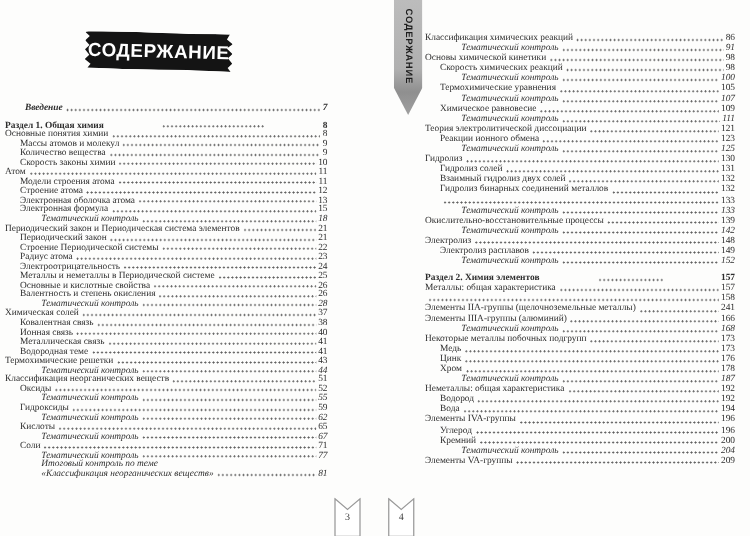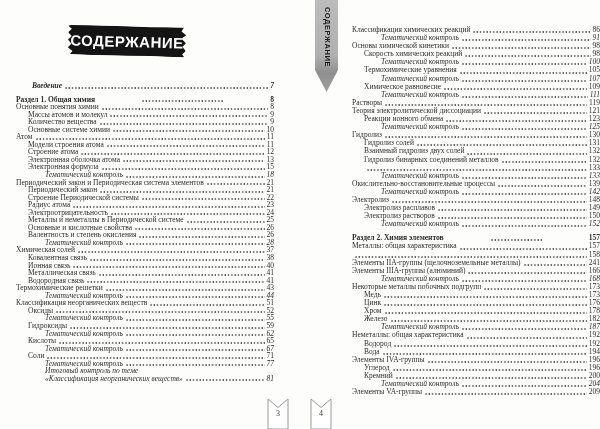--- a/index.html
+++ b/index.html
@@ -33,21 +33,21 @@
   }
   .side-tab .tab-text{
     position:absolute;left:50%;top:37px;
     transform:translate(-50%,-50%) rotate(90deg);
     font-family:"Liberation Sans","DejaVu Sans",sans-serif;
     font-weight:700;font-size:7.5px;letter-spacing:0.6px;
     color:#1c1c1c;white-space:nowrap;
   }
 
   
-  .toc{position:absolute;left:12px;width:100%;font-family:Liberation Serif, serif;}
+  .toc{position:absolute;left:0;width:100%;font-family:Liberation Serif, serif;}
   .toc-left{top:82px;}
   .toc-right{top:26px;}
   .row{display:flex;align-items:baseline;font-size:7.5px;line-height:7.55px;white-space:nowrap;}
   .toc-right .row{line-height:8.1px;}
   .row.gap{margin-top:6px;}
   .indent1{padding-left:12px;justify-content:space-between;}
   .indent2{padding-left:29px;}
   .s-bold{font-weight:700;gap:44px;}
   .s-italic{font-style:italic;}
   .s-bolditalic{font-weight:700;font-style:italic;margin-left:16px;}
@@ -95,21 +95,21 @@
         <span class="label">Массы атомов и молекул</span>
         <span class="dots"></span>
         <span class="pg">9</span>
       </div>
       <div class="row indent1">
         <span class="label">Количество вещества</span>
         <span class="dots"></span>
         <span class="pg">9</span>
       </div>
       <div class="row indent1">
-        <span class="label">Основные системе химии</span>
+        <span class="label">Скорость законы химии</span>
         <span class="dots"></span>
         <span class="pg">10</span>
       </div>
       <div class="row indent0">
         <span class="label">Атом</span>
         <span class="dots"></span>
         <span class="pg">11</span>
       </div>
       <div class="row indent1">
         <span class="label">Модели строения атома</span>
@@ -195,21 +195,21 @@
         <span class="label">Ионная связь</span>
         <span class="dots"></span>
         <span class="pg">40</span>
       </div>
       <div class="row indent1">
         <span class="label">Металлическая связь</span>
         <span class="dots"></span>
         <span class="pg">41</span>
       </div>
       <div class="row indent1">
-        <span class="label">Водородная связь</span>
+        <span class="label">Водородная теме</span>
         <span class="dots"></span>
         <span class="pg">41</span>
       </div>
       <div class="row indent0">
         <span class="label">Термохимические решетки</span>
         <span class="dots"></span>
         <span class="pg">43</span>
       </div>
       <div class="row indent2 s-italic">
         <span class="label">Тематический контроль</span>
@@ -317,25 +317,20 @@
         <span class="label">Химическое равновесие</span>
         <span class="dots"></span>
         <span class="pg">109</span>
       </div>
       <div class="row indent2 s-italic">
         <span class="label">Тематический контроль</span>
         <span class="dots"></span>
         <span class="pg">111</span>
       </div>
       <div class="row indent0">
-        <span class="label">Растворы</span>
-        <span class="dots"></span>
-        <span class="pg">119</span>
-      </div>
-      <div class="row indent0">
         <span class="label">Теория электролитической диссоциации</span>
         <span class="dots"></span>
         <span class="pg">121</span>
       </div>
       <div class="row indent1">
         <span class="label">Реакции ионного обмена</span>
         <span class="dots"></span>
         <span class="pg">123</span>
       </div>
       <div class="row indent2 s-italic">
@@ -384,25 +379,20 @@
       </div>
       <div class="row indent0">
         <span class="label">Электролиз</span>
         <span class="dots"></span>
         <span class="pg">148</span>
       </div>
       <div class="row indent1">
         <span class="label">Электролиз расплавов</span>
         <span class="dots"></span>
         <span class="pg">149</span>
-      </div>
-      <div class="row indent1">
-        <span class="label">Электролиз растворов</span>
-        <span class="dots"></span>
-        <span class="pg">150</span>
       </div>
       <div class="row indent2 s-italic">
         <span class="label">Тематический контроль</span>
         <span class="dots"></span>
         <span class="pg">152</span>
       </div>
       <div class="row indent0 gap s-bold">
         <span class="label">Раздел 2. Химия элементов</span>
         <span class="dots"></span>
         <span class="pg">157</span>
@@ -443,25 +433,20 @@
       </div>
       <div class="row indent1">
         <span class="label">Цинк</span>
         <span class="dots"></span>
         <span class="pg">176</span>
       </div>
       <div class="row indent1">
         <span class="label">Хром</span>
         <span class="dots"></span>
         <span class="pg">178</span>
-      </div>
-      <div class="row indent1">
-        <span class="label">Железо</span>
-        <span class="dots"></span>
-        <span class="pg">182</span>
       </div>
       <div class="row indent2 s-italic">
         <span class="label">Тематический контроль</span>
         <span class="dots"></span>
         <span class="pg">187</span>
       </div>
       <div class="row indent0">
         <span class="label">Неметаллы: общая характеристика</span>
         <span class="dots"></span>
         <span class="pg">192</span>

